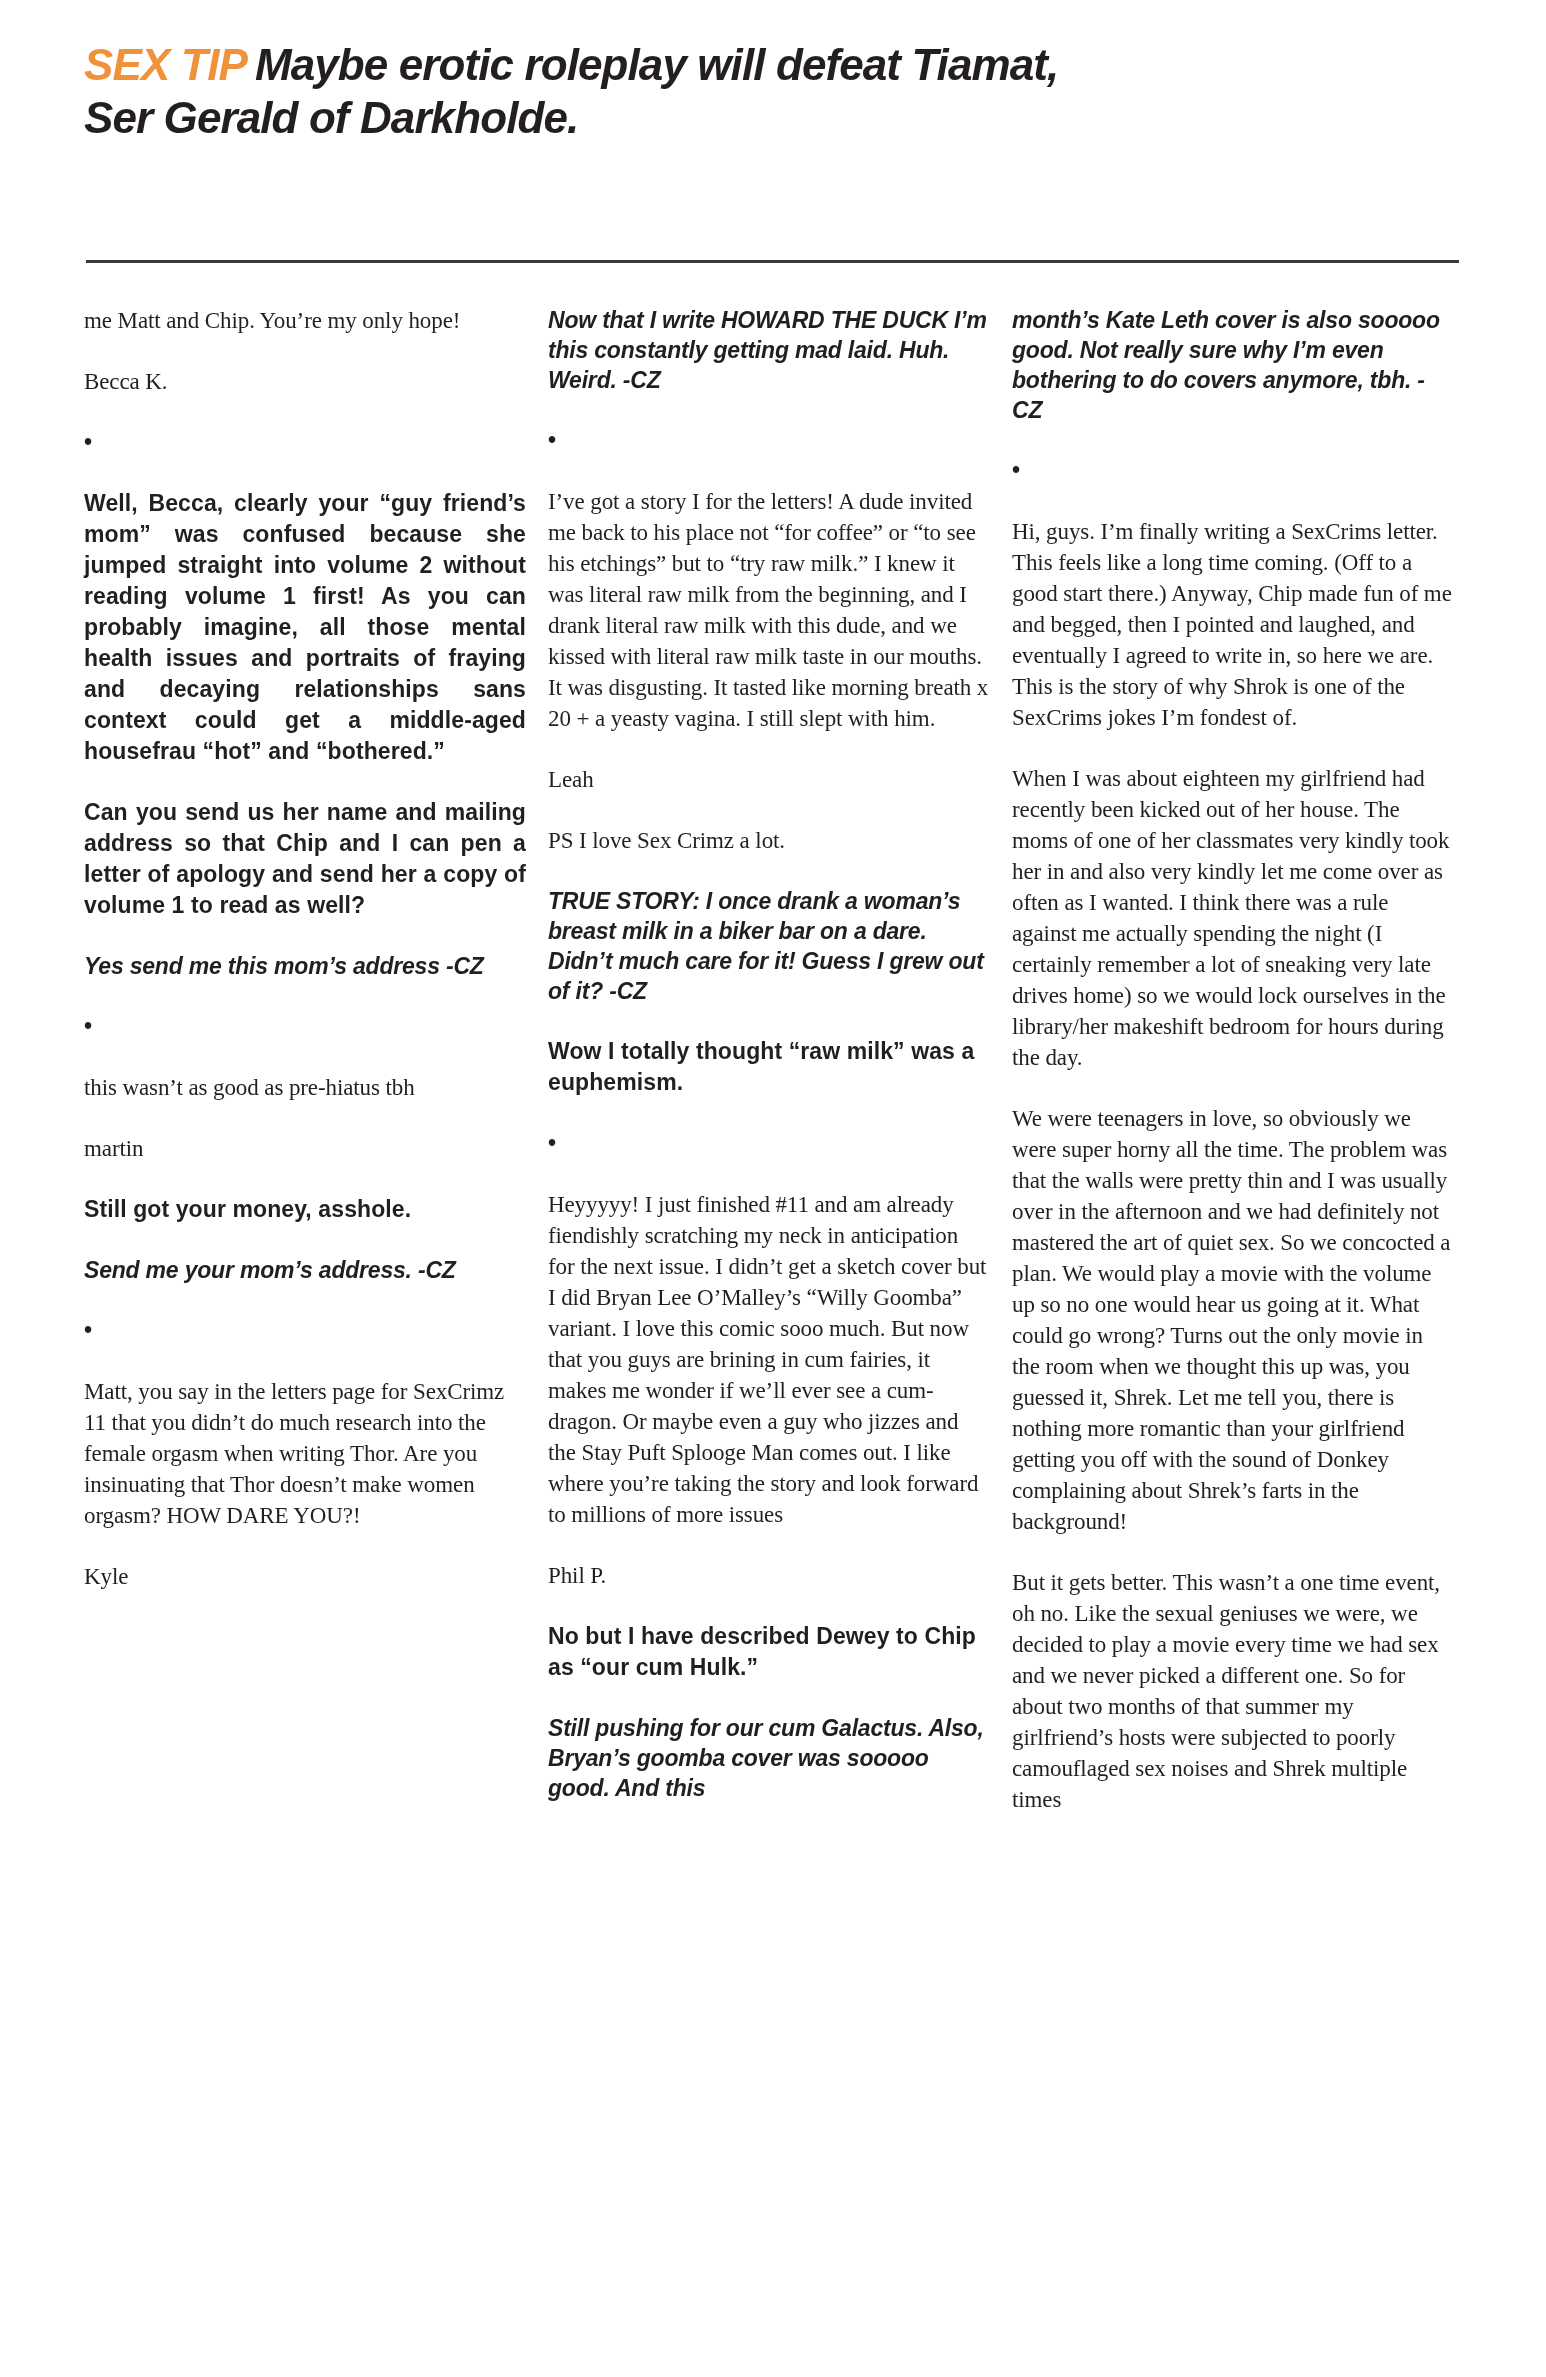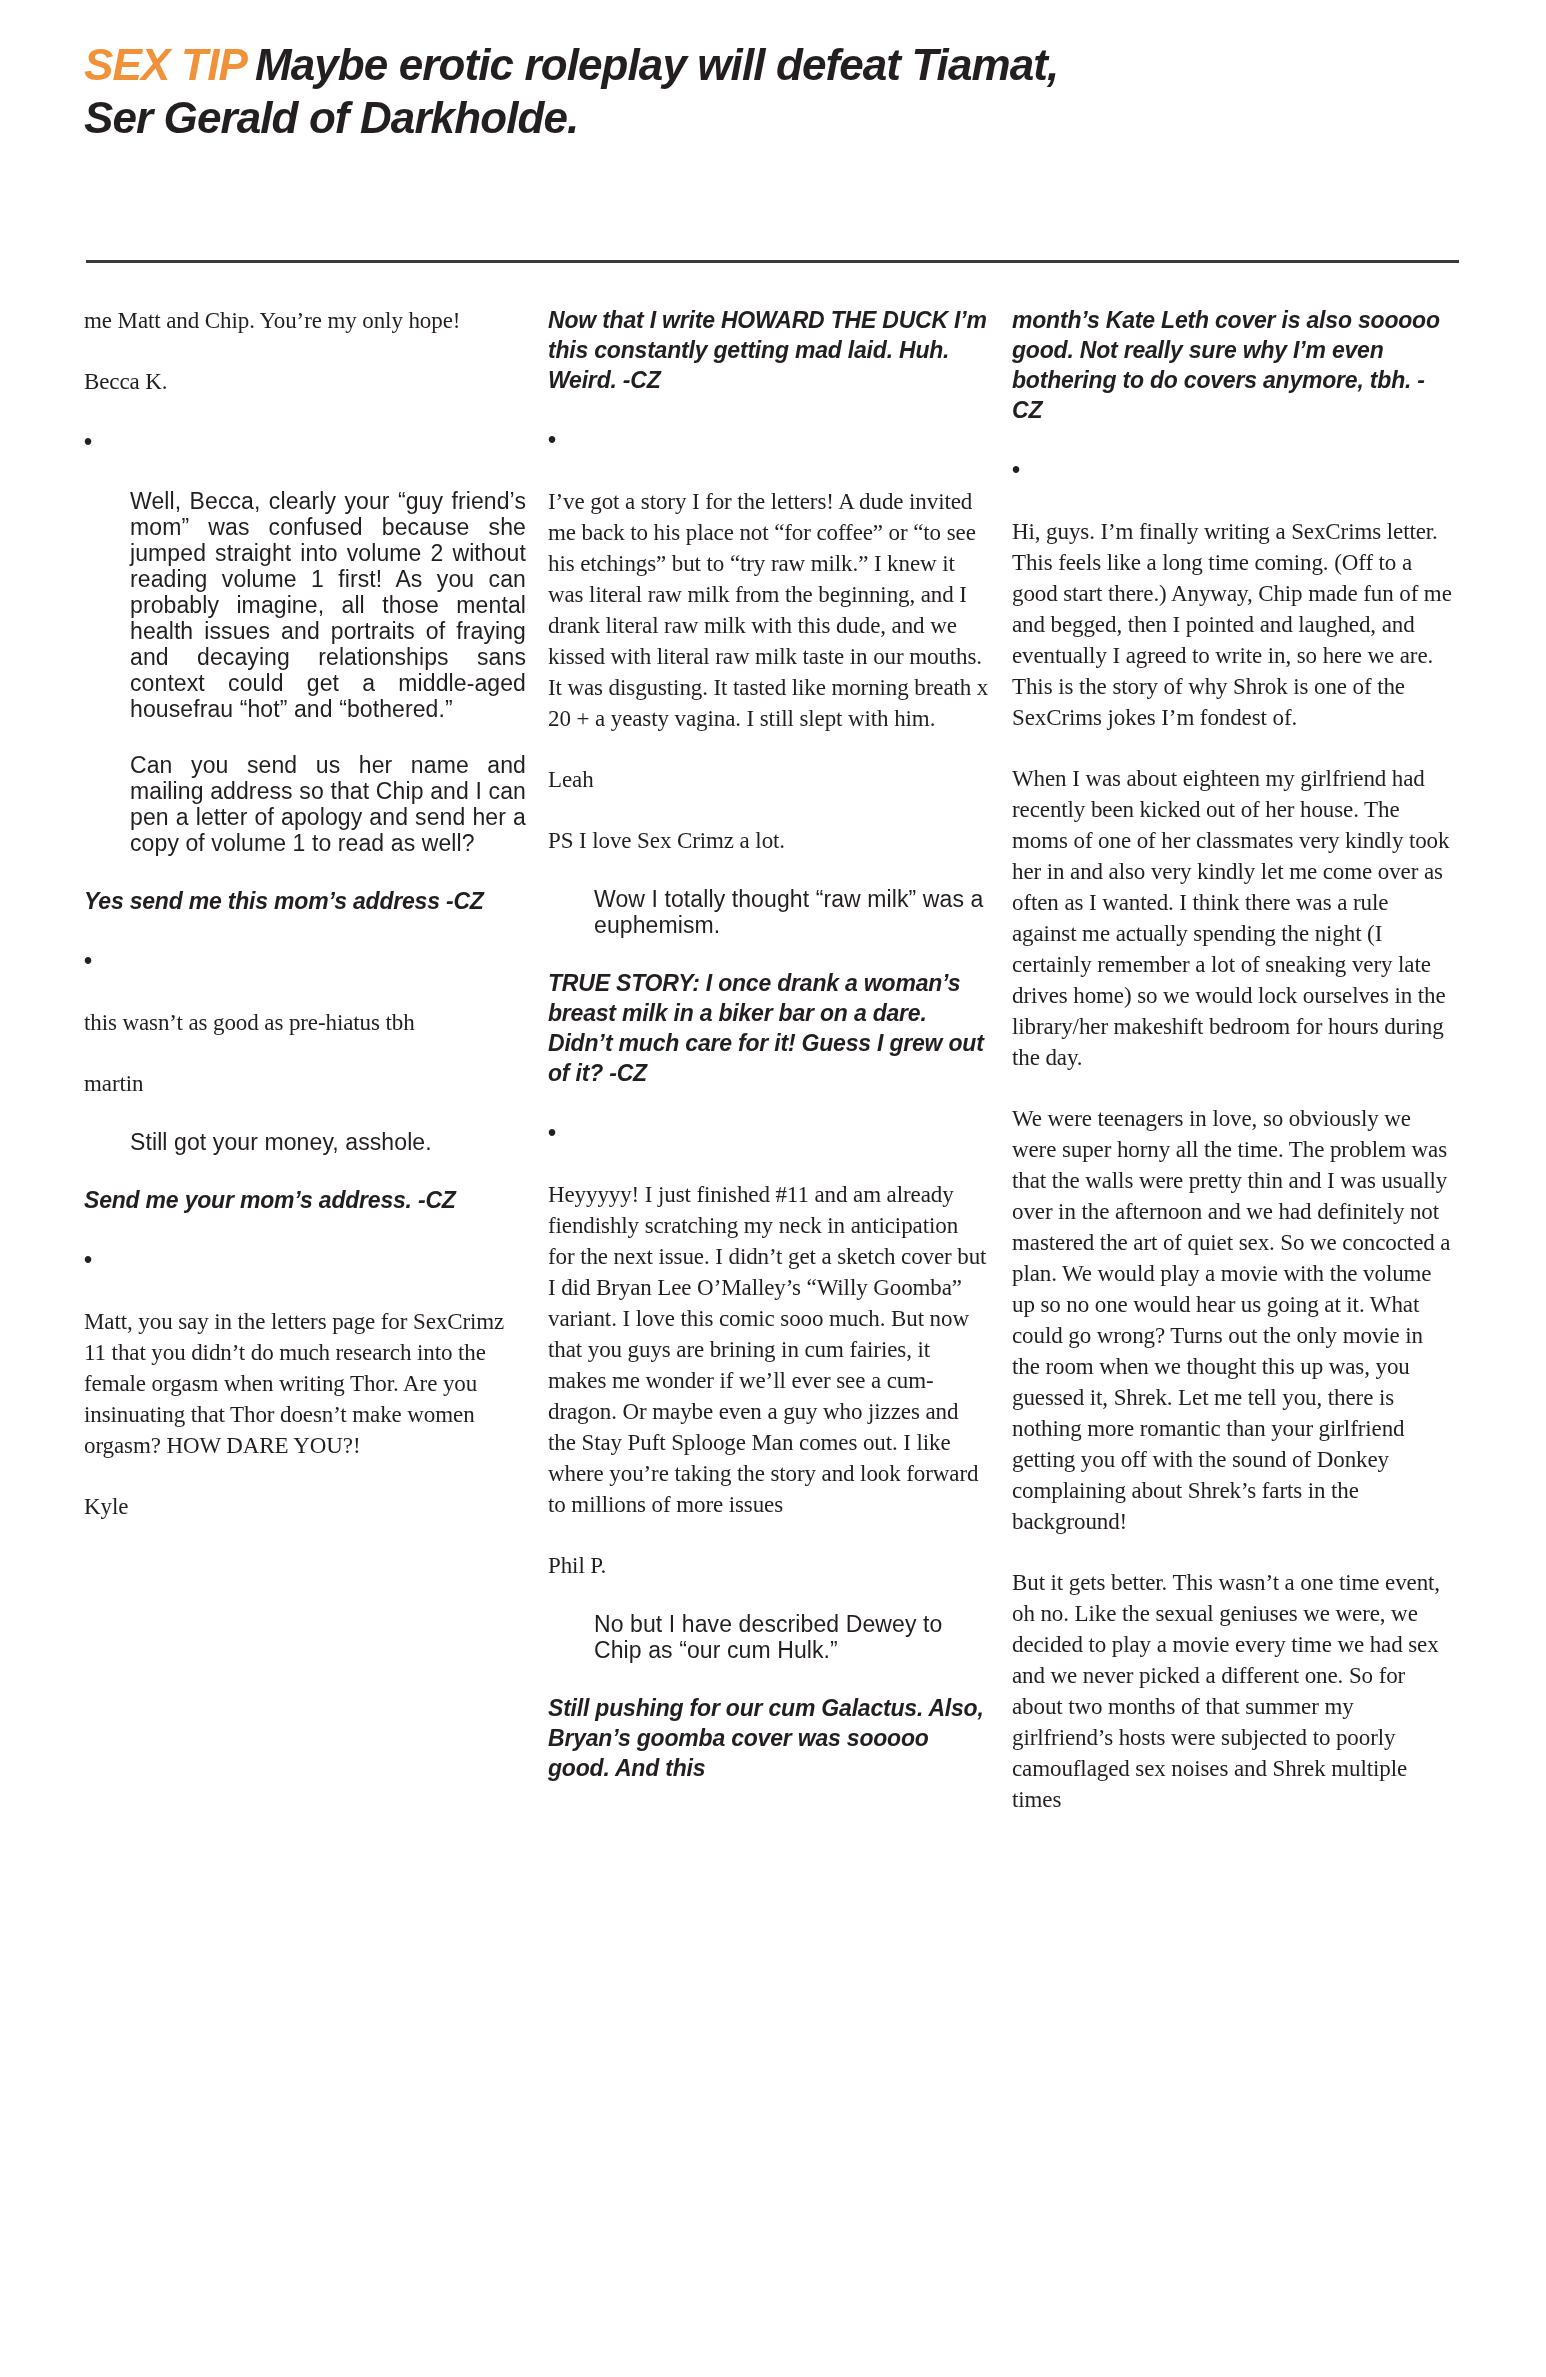--- a/index.html
+++ b/index.html
@@ -80,26 +80,25 @@
   .blk:last-child { margin-bottom: 0; }
 
   
   .reader {
     font-weight: normal;
     font-style: normal;
     font-family: Liberation Serif, serif;
   }
   
   .matt {
-    font-weight: normal;
+    font-weight: bold;
     font-style: normal;
     text-align: justify;
     letter-spacing: 0.1px;
-    line-height: 26px;
-    margin-left: 46px;
+    line-height: 31px;
   }
   .matt-left {
     text-align: left;
   }
   
   .chip {
     font-weight: bold;
     font-style: italic;
     letter-spacing: -0.2px;
     line-height: 30px;
@@ -143,22 +142,22 @@
         <p class="bullet">•</p>
         <p class="blk reader">Matt, you say in the letters page for SexCrimz 11 that you didn’t do much research into the female orgasm when writing Thor. Are you insinuating that Thor doesn’t make women orgasm? HOW DARE YOU?!</p>
         <p class="blk reader">Kyle</p>
       </div>
       <div class="col">
         <p class="blk chip">Now that I write HOWARD THE DUCK I’m this constantly getting mad laid. Huh. Weird. -CZ</p>
         <p class="bullet">•</p>
         <p class="blk reader">I’ve got a story I for the letters! A dude invited me back to his place not “for coffee” or “to see his etchings” but to “try raw milk.” I knew it was literal raw milk from the beginning, and I drank literal raw milk with this dude, and we kissed with literal raw milk taste in our mouths. It was disgusting. It tasted like morning breath x 20 + a yeasty vagina. I still slept with him.</p>
         <p class="blk reader">Leah</p>
         <p class="blk reader">PS I love Sex Crimz a lot.</p>
+        <p class="blk chip">TRUE STORY: I once drank a woman’s breast milk in a biker bar on a dare. Didn’t much care for it! Guess I grew out of it? -CZ</p>
         <p class="blk matt matt-left">Wow I totally thought “raw milk” was a euphemism.</p>
-        <p class="blk chip">TRUE STORY: I once drank a woman’s breast milk in a biker bar on a dare. Didn’t much care for it! Guess I grew out of it? -CZ</p>
         <p class="bullet">•</p>
         <p class="blk reader">Heyyyyy! I just finished #11 and am already fiendishly scratching my neck in anticipation for the next issue. I didn’t get a sketch cover but I did Bryan Lee O’Malley’s “Willy Goomba” variant. I love this comic sooo much. But now that you guys are brining in cum fairies, it makes me wonder if we’ll ever see a cum-dragon. Or maybe even a guy who jizzes and the Stay Puft Splooge Man comes out. I like where you’re taking the story and look forward to millions of more issues</p>
         <p class="blk reader">Phil P.</p>
         <p class="blk matt matt-left">No but I have described Dewey to Chip as “our cum Hulk.”</p>
         <p class="blk chip">Still pushing for our cum Galactus. Also, Bryan’s goomba cover was sooooo good. And this</p>
       </div>
       <div class="col">
         <p class="blk chip">month’s Kate Leth cover is also sooooo good. Not really sure why I’m even bothering to do covers anymore, tbh. -CZ</p>
         <p class="bullet">•</p>
         <p class="blk reader">Hi, guys. I’m finally writing a SexCrims letter. This feels like a long time coming. (Off to a good start there.) Anyway, Chip made fun of me and begged, then I pointed and laughed, and eventually I agreed to write in, so here we are. This is the story of why Shrok is one of the SexCrims jokes I’m fondest of.</p>

